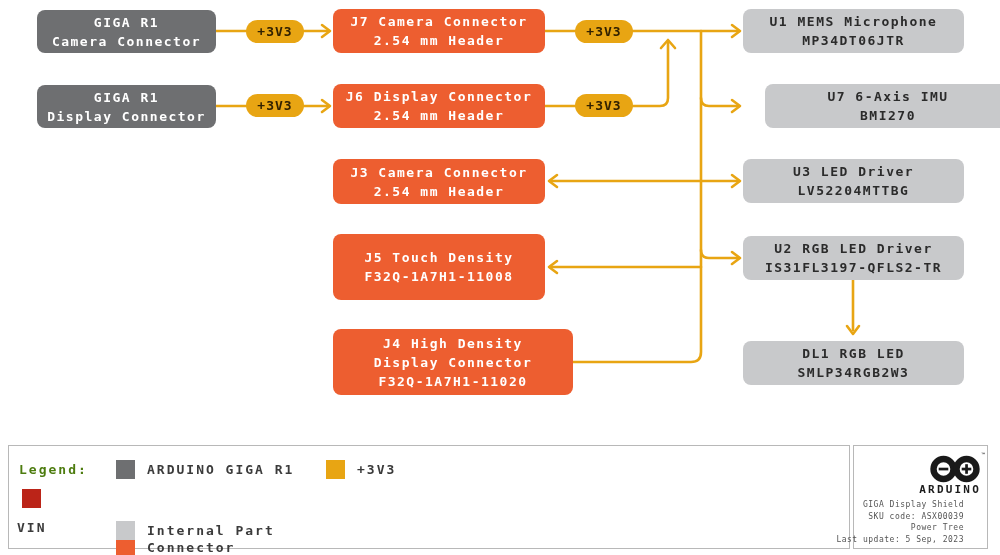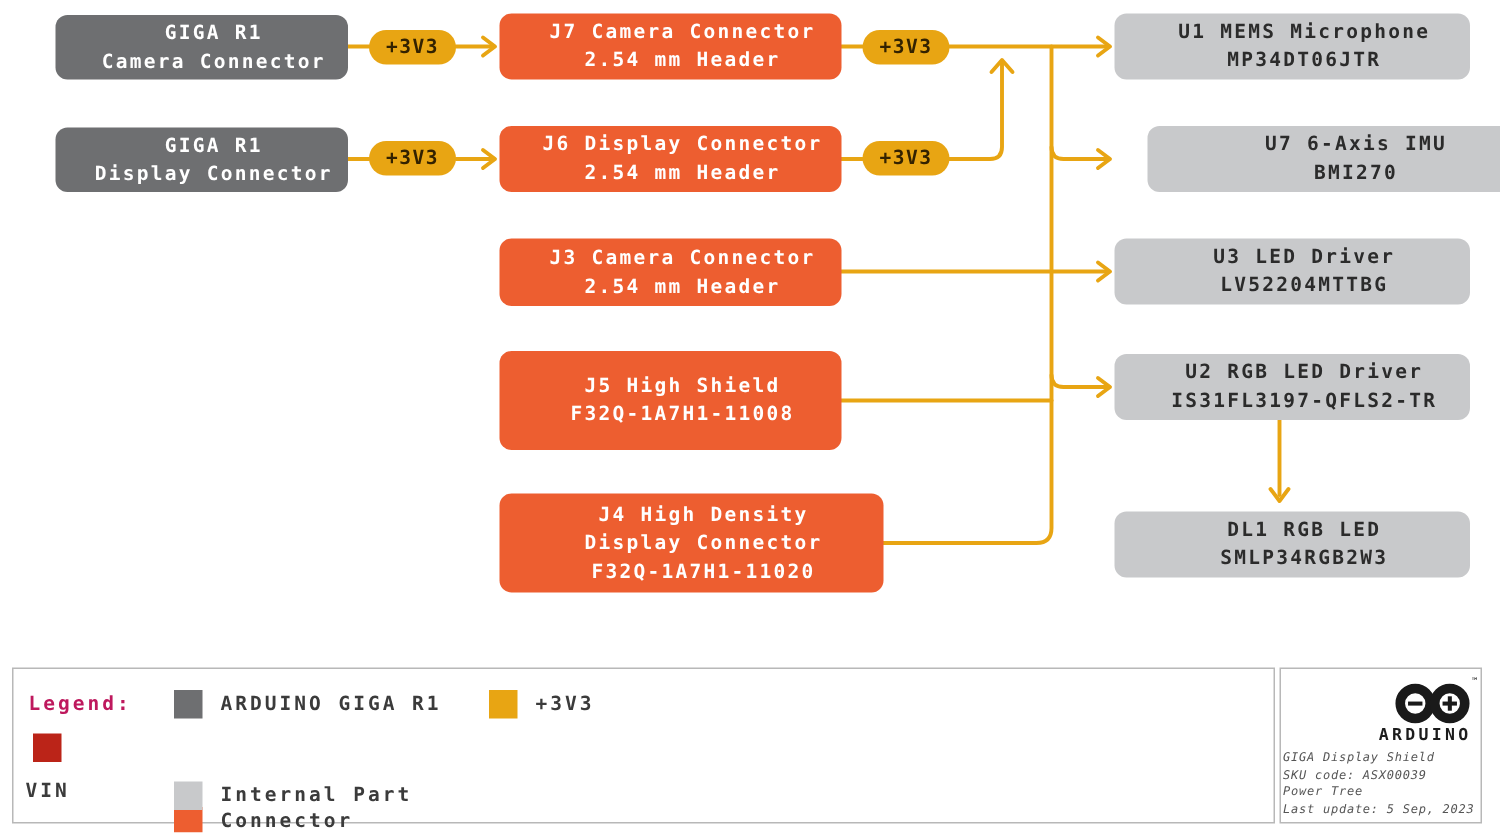--- a/index.html
+++ b/index.html
@@ -6,21 +6,21 @@
   .stage{
     position:relative;width:1000px;height:555px;background:#fff;overflow:hidden;
     font-family:"DejaVu Sans Mono","Liberation Mono",monospace;
   }
   svg.edges{position:absolute;left:0;top:0;width:1000px;height:555px;}
   .edge{stroke:var(--gold,#E8A513);stroke-width:2.6;fill:none;stroke-linecap:round;stroke-linejoin:round;}
 
   .node{
     position:absolute;border-radius:8px;display:flex;flex-direction:column;
     justify-content:center;align-items:center;text-align:left;
-    font-weight:bold;font-size:13px;line-height:19px;letter-spacing:1.5px;padding-left:16px;
+    font-weight:bold;font-size:13px;line-height:19px;letter-spacing:1.5px;
   }
   .n-dark{background:var(--gray,#6E6F71);color:#fff;}
   .n-orange{background:var(--orange,#ED5E30);color:#fff;}
   .n-light{background:var(--lightgray,#C8C9CB);color:var(--ink,#2B2B2B);}
 
   #src-camera {left:37px; top:10px; width:179px;height:43px;}
   #src-display{left:37px; top:85px; width:179px;height:43px;}
   #j7 {left:333px;top:9px;  width:212px;height:44px;}
   #j6 {left:333px;top:84px; width:212px;height:44px;}
   #j3 {left:333px;top:159px;width:212px;height:45px;}
@@ -41,21 +41,21 @@
   #badge-1{left:246px;top:20px;}
   #badge-2{left:575px;top:20px;}
   #badge-3{left:246px;top:94px;}
   #badge-4{left:575px;top:94px;}
 
   .panel{position:absolute;background:#fff;border:1px solid var(--border,#B8B8B8);}
   #legend-panel{left:8px;top:445px;width:840px;height:102px;}
   #brand-panel {left:853px;top:445px;width:133px;height:102px;}
 
   .lg-title{
-    position:absolute;font-weight:bold;font-size:13px;letter-spacing:2px;color:#be185d;
+    position:absolute;font-weight:bold;font-size:13px;letter-spacing:2px;color:#4d7c0f;
     left:10px;top:16px;
   }
   .lg-item{position:absolute;display:flex;align-items:center;gap:12px;height:19px;}
   .sw{width:19px;height:19px;flex:0 0 auto;}
   .sw-gray{background:var(--gray,#6E6F71);}
   .sw-gold{background:var(--gold,#E8A513);}
   .sw-red{background:var(--red,#BB2418);}
   .sw-orange{background:var(--orange,#ED5E30);}
   .sw-light{background:var(--lightgray,#C8C9CB);}
   .lg-label{font-weight:bold;font-size:13px;letter-spacing:2px;color:#3b3b3b;white-space:nowrap;}
@@ -65,22 +65,22 @@
   #lg-connector{left:107px;top:45px;margin-top:47px;}
   #lg-internal {left:107px;top:75px;}
 
   #arduino-logo{position:absolute;right:6px;top:8px;width:52px;height:30px;}
   #brand-tm{position:absolute;right:2px;top:5px;font-size:6px;color:#111;}
   #brand-name{
     position:absolute;right:6px;top:37px;font-weight:bold;font-size:11px;
     letter-spacing:2.2px;color:#1c1c1c;
   }
   #brand-meta{
-    position:absolute;right:4px;top:53px;text-align:left;
-    font-size:8px;line-height:11.5px;color:#555;white-space:nowrap;letter-spacing:0.5px;font-style:italic;
+    position:absolute;right:23px;top:53px;text-align:right;
+    font-size:8px;line-height:11.5px;color:#555;white-space:nowrap;letter-spacing:0.5px;
   }
 </style>
 </head>
 <body>
 
 <div class="stage">
 
   <svg class="edges" viewBox="0 0 1000 555" aria-hidden="true">
 
     <path class="edge" d="M216,31 H246"></path>
@@ -137,21 +137,21 @@
   </div>
   <div id="j6" class="node n-orange">
     <span>J6 Display Connector</span>
     <span>2.54 mm Header</span>
   </div>
   <div id="j3" class="node n-orange">
     <span>J3 Camera Connector</span>
     <span>2.54 mm Header</span>
   </div>
   <div id="j5" class="node n-orange">
-    <span>J5 High Shield</span>
+    <span>J5 Touch Density</span>
     <span>F32Q-1A7H1-11008</span>
   </div>
   <div id="j4" class="node n-orange">
     <span>J4 High Density</span>
     <span>Display Connector</span>
     <span>F32Q-1A7H1-11020</span>
   </div>
 
   <div id="u1" class="node n-light">
     <span>U1 MEMS Microphone</span>

